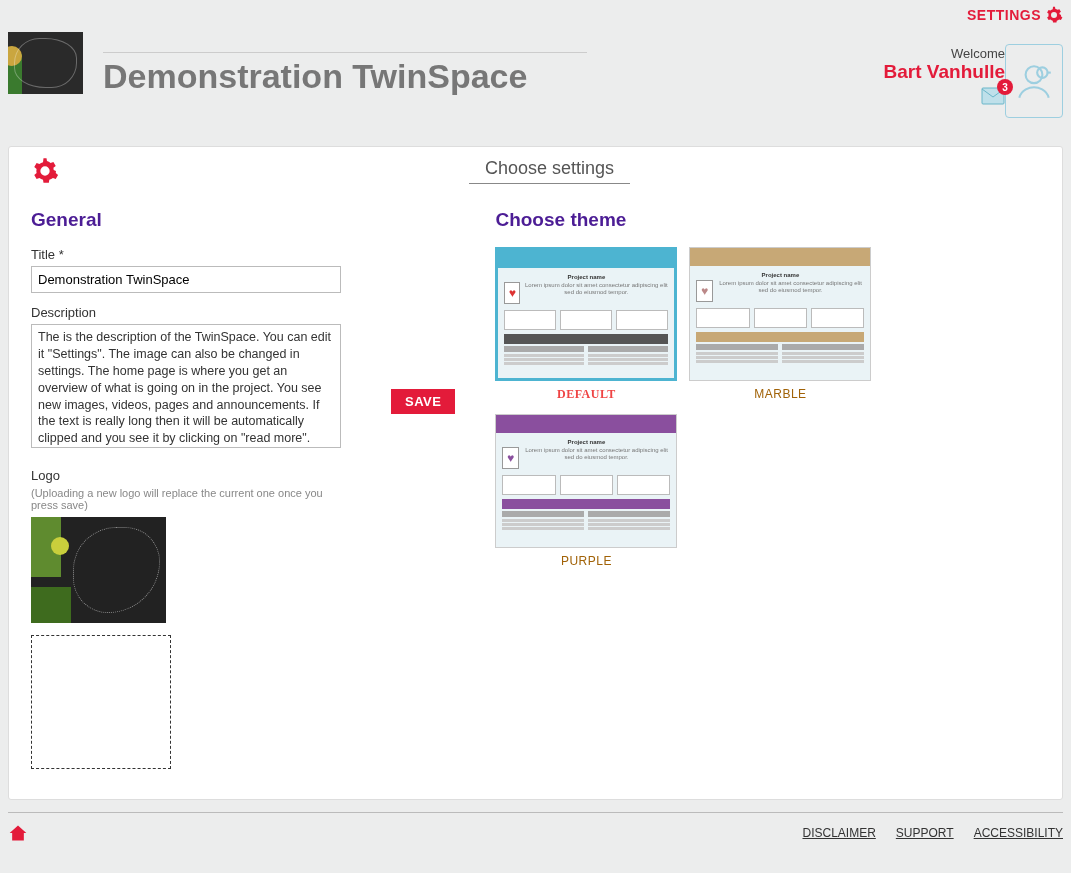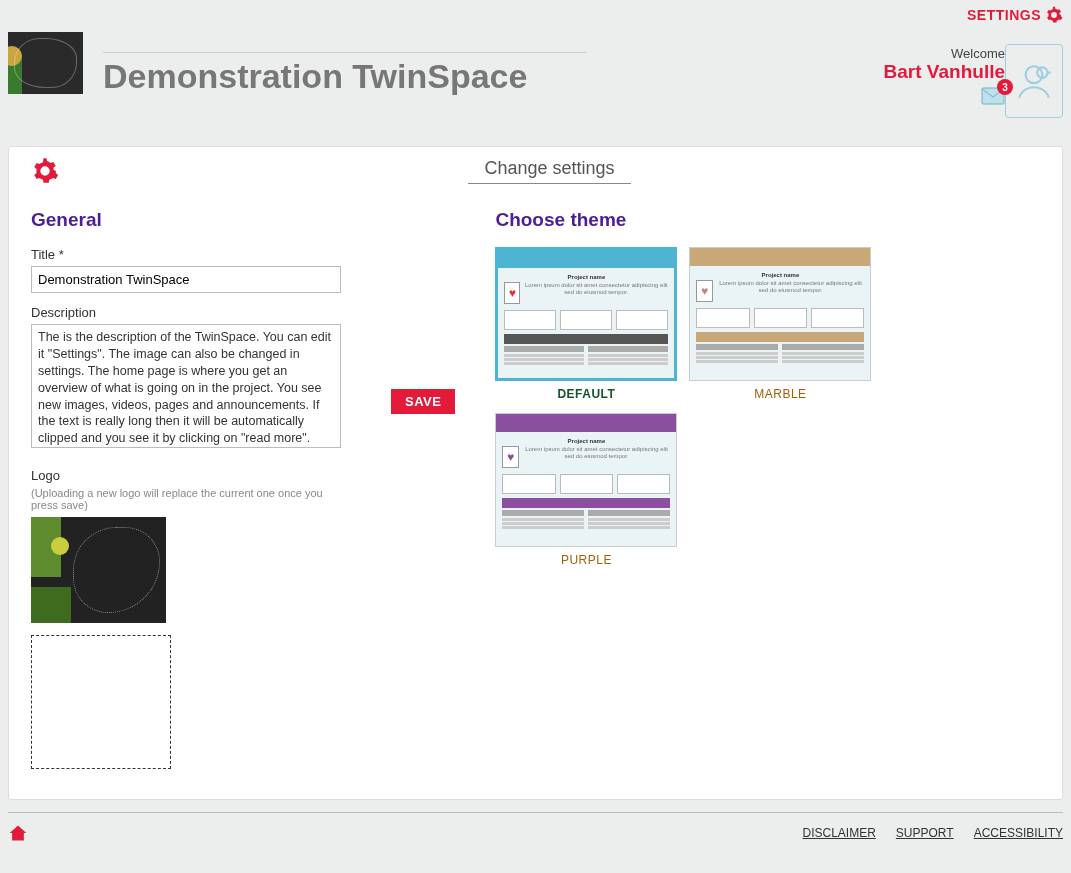--- a/index.html
+++ b/index.html
@@ -212,21 +212,21 @@
   .theme-thumb .tstrip { height:10px; background:#555; margin: 2px 0; }
   .theme-thumb.t-marble .tstrip { background:#c7a876; }
   .theme-thumb.t-purple .tstrip { background:#8a4f9e; }
   .theme-thumb .tboxes { display:flex; gap:4px; margin-bottom:4px;}
   .theme-thumb .tbox { flex:1; height:20px; border:1px solid #bbb; background:#fff; }
   .theme-thumb .tsec { display:flex; gap:4px; }
   .theme-thumb .tcol { flex:1; }
   .theme-thumb .thdr { height:6px; background:#aaa; margin-bottom:2px; }
   .theme-thumb .tline { height:3px; background:#ccc; margin:1px 0; }
   .theme-name { font-size: 12px; margin-top: 6px; color:#a16207; letter-spacing:0.5px; }
-  .theme-card.selected .theme-name { color: #14532d; font-weight:600; }
+  .theme-card.selected .theme-name { color: #ef4444; font-weight:600;font-family:Liberation Serif, serif; }
   
   .footer {
     border-top: 1px solid #bbb;
     margin: 12px 8px 8px 8px;
     padding: 10px 0 12px 0;
     display: flex;
     align-items: center;
   }
   .home-icon { width:20px; height:20px; cursor:pointer; }
   .home-icon path { fill:#e31b3a; }
@@ -279,21 +279,21 @@
     </div>
   </div>
 </div>
 
 <div class="panel">
   <div class="panel-header">
     <svg class="panel-gear" viewBox="0 0 24 24">
       <path d="M12 8a4 4 0 100 8 4 4 0 000-8zm9.4 4c0 .6-.1 1.2-.2 1.8l2 1.6-2 3.4-2.4-.8c-.9.7-2 1.3-3.1 1.6l-.4 2.5H10.7l-.4-2.5c-1.1-.3-2.2-.9-3.1-1.6l-2.4.8-2-3.4 2-1.6c-.1-.6-.2-1.2-.2-1.8s.1-1.2.2-1.8l-2-1.6 2-3.4 2.4.8c.9-.7 2-1.3 3.1-1.6L10.7 1h2.6l.4 2.5c1.1.3 2.2.9 3.1 1.6l2.4-.8 2 3.4-2 1.6c.1.6.2 1.2.2 1.8z"></path>
     </svg>
     <div class="panel-title-wrap">
-      <div class="panel-title">Change settings</div>
+      <div class="panel-title">Choose settings</div>
     </div>
   </div>
 
   <div class="columns">
 
     <div class="col-left">
       <div class="section-heading">General</div>
 
       <label class="field-label">Title *</label>
       <input class="text-input" type="text" value="Demonstration TwinSpace" style="">

